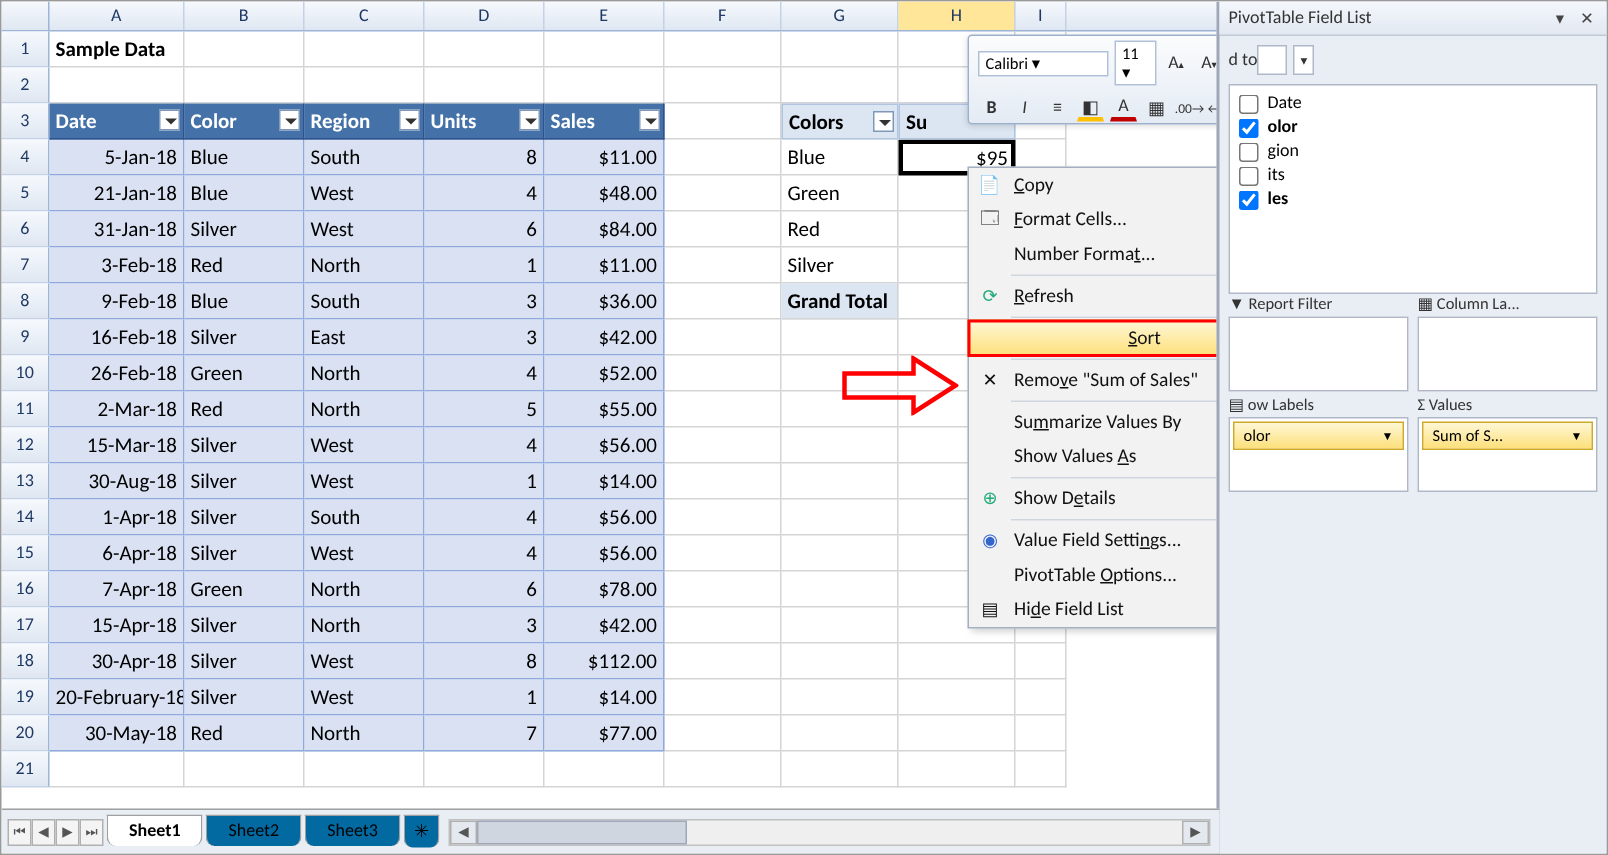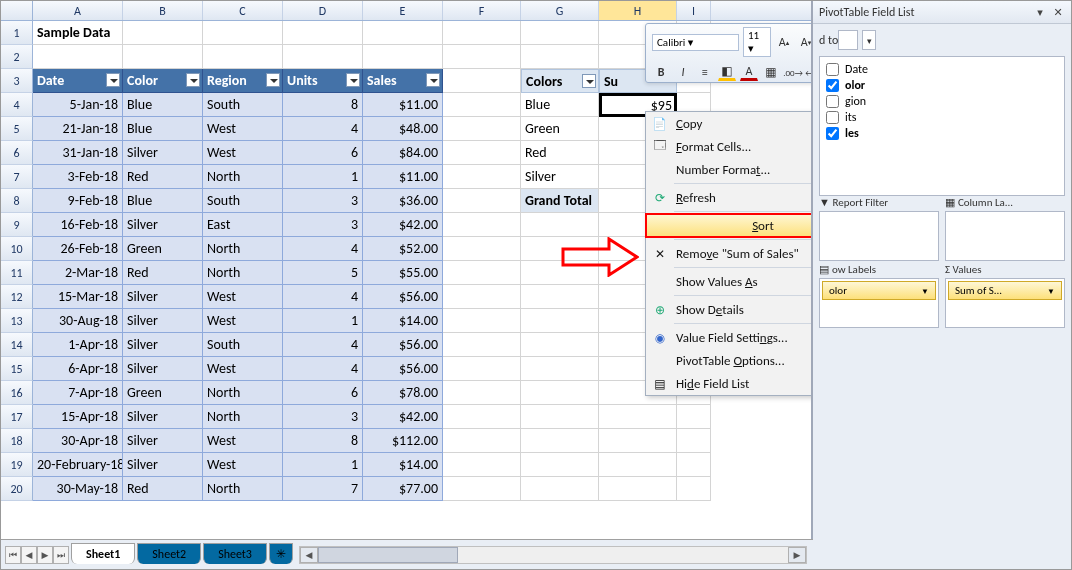--- a/index.html
+++ b/index.html
@@ -341,20 +341,32 @@
         <div class="cell cA tcell num">30-May-18</div>
         <div class="cell cB tcell">Red</div>
         <div class="cell cC tcell">North</div>
         <div class="cell cD tcell num">7</div>
         <div class="cell cE tcell num">$77.00</div>
         <div class="cell cF"></div>
         <div class="cell cG"></div>
         <div class="cell cH"></div>
         <div class="cell cI"></div>
       </div>
+      <div class="gridrow">
+        <div class="rowhead">21</div>
+        <div class="cell cA"></div>
+        <div class="cell cB"></div>
+        <div class="cell cC"></div>
+        <div class="cell cD"></div>
+        <div class="cell cE"></div>
+        <div class="cell cF"></div>
+        <div class="cell cG"></div>
+        <div class="cell cH"></div>
+        <div class="cell cI"></div>
+      </div>
     </div>
 </div>
 
 <div class="minitb">
   <div class="row">
     <div class="fontsel"><span>Calibri</span> ▾</div>
     <div class="sizesel"><span>11</span> ▾</div>
     <div class="tbbtn">A<sup style="font-size:7px">▴</sup></div>
     <div class="tbbtn">A<sup style="font-size:7px">▾</sup></div>
     <div class="tbbtn">$</div>
@@ -396,20 +408,24 @@
   <div class="ctxitem hl boxed">
       <span style="margin:0 auto"><span class="u">S</span>ort</span>
       <span class="arr">▶</span>
     </div>
   <div class="ctxsep"></div>
   <div class="ctxitem">
       <span class="ico">✕</span>
       <span>Remo<span class="u">v</span>e "Sum of Sales"</span>
     </div>
   <div class="ctxsep"></div>
+  <div class="ctxitem">
+      <span>Su<span class="u">m</span>marize Values By</span>
+      <span class="arr">▶</span>
+    </div>
   <div class="ctxitem">
       <span>Show Values <span class="u">A</span>s</span>
       <span class="arr">▶</span>
     </div>
   <div class="ctxsep"></div>
   <div class="ctxitem">
       <span class="ico" style="color:#2a7">⊕</span>
       <span>Show D<span class="u">e</span>tails</span>
     </div>
   <div class="ctxsep"></div>

